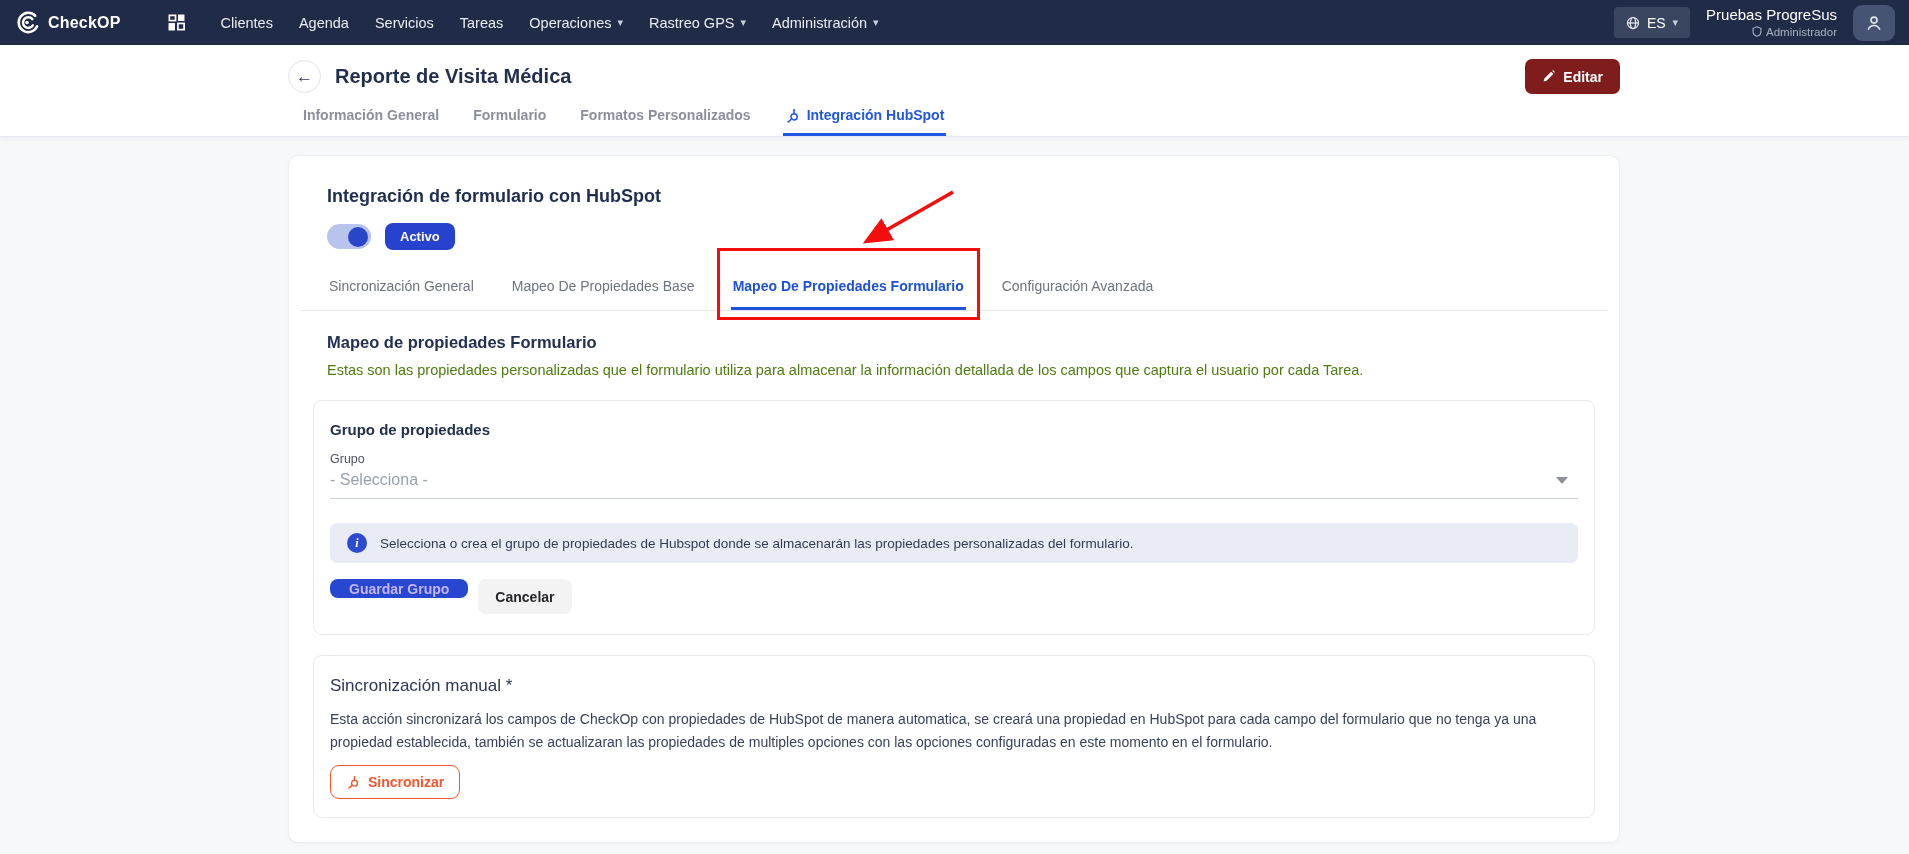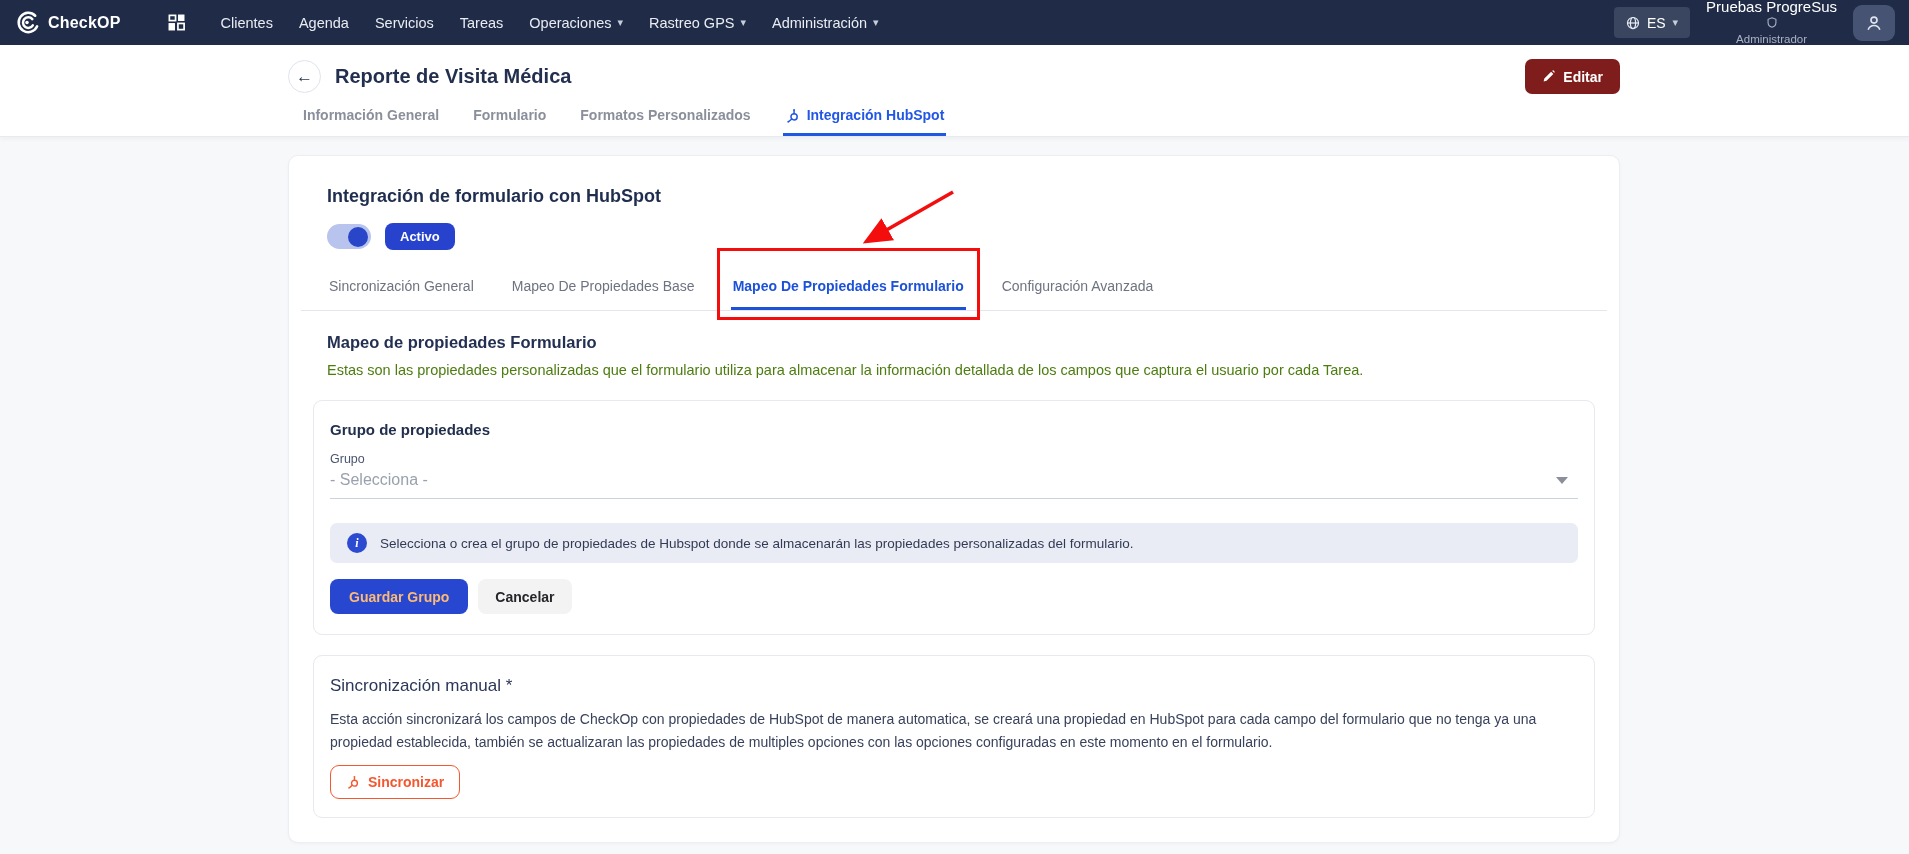--- a/index.html
+++ b/index.html
@@ -13,21 +13,21 @@
   .apps-btn { margin-left:46px; display:flex; align-items:center; cursor:pointer; }
   .nav-items { display:flex; align-items:center; margin-left:26px; gap:8px; }
   .nav-item { font-size:14.5px; color:#e9ecf2; padding:6px 9px; border-radius:6px; cursor:pointer;
               display:flex; align-items:center; gap:6px; white-space:nowrap; }
   .caret { font-size:11px; color:#c6cddb; line-height:1; }
   .nav-right { margin-left:auto; display:flex; align-items:center; gap:16px; }
   .lang-btn { background:#3a465f; border-radius:4px; height:31px; padding:0 12px; display:flex;
               align-items:center; gap:7px; font-size:14px; color:#fff; cursor:pointer; }
   .user-block { text-align:right; line-height:1.25; cursor:pointer; }
   .user-name { font-size:15px; color:#ffffff; }
-  .user-role { font-size:11.5px; color:#aab1c2; display:flex; align-items:center; gap:4px; justify-content:flex-end;flex-direction:column; }
+  .user-role { font-size:11.5px; color:#aab1c2; display:flex; align-items:center; gap:4px; justify-content:flex-end; }
   .avatar-btn { width:42px; height:36px; background:#465373; border-radius:9px; display:flex;
                 align-items:center; justify-content:center; cursor:pointer; }
 
   
   .page-header { background:#ffffff; height:92px; padding:14px 289px 0 288px;
                  border-bottom:1px solid #e9eaef; box-shadow:0 2px 4px rgba(40,50,80,.05);
                  display:flex; flex-direction:column; justify-content:space-between; }
   .title-row { display:flex; align-items:center; }
   .back-btn { width:33px; height:33px; border-radius:50%; border:1px solid #dfe3ed; background:#fff;
               display:flex; align-items:center; justify-content:center; font-size:17px; color:#2b3550;
@@ -72,21 +72,21 @@
   .select-placeholder { font-size:16px; color:#9aa1ae; }
   .select-chevron { width:0; height:0; border-left:6px solid transparent; border-right:6px solid transparent;
                     border-top:7px solid #8a8f99; margin-right:6px; }
   .alert { margin-top:24px; background:#e9ecf4; border-radius:7px; padding:10px 17px; display:flex;
            align-items:center; gap:13px; }
   .info-icon { width:20px; height:20px; min-width:20px; border-radius:50%; background:#2c4bd0; color:#fff;
                font-size:12px; font-weight:700; display:flex; align-items:center; justify-content:center;
                font-family:"Liberation Serif", serif; font-style:italic; }
   .alert-text { font-size:13.5px; color:#323b55; }
   .btn-row { margin-top:16px; display:flex; gap:10px; padding-bottom:2px; }
-  .btn-primary { background:#2847d1; color:#fdba74; border:none; border-radius:8px; height:35px; padding:0 19px;
+  .btn-primary { background:#2847d1; color:#c4b5fd; border:none; border-radius:8px; height:19px; padding:0 19px;
                  font-size:14px; font-weight:700; cursor:pointer; font-family:inherit; }
   .btn-light { background:#f3f3f4; color:#25262a; border:none; border-radius:8px; height:35px; padding:0 17px;
                font-size:14px; font-weight:600; cursor:pointer; font-family:inherit; }
 
   .sync-card { margin-top:20px; }
   .sync-h { font-size:17px; font-weight:500; color:#2c3657; }
   .sync-p { margin-top:12px; font-size:14px; color:#39425c; line-height:1.62; max-width:1270px; }
   .btn-sync { margin-top:12px; background:#ffffff; border:1px solid #f4582f; color:#f4572f; border-radius:9px;
               height:34px; padding:0 15px; font-size:14px; font-weight:600; display:flex; align-items:center;
               gap:8px; cursor:pointer; font-family:inherit; }

